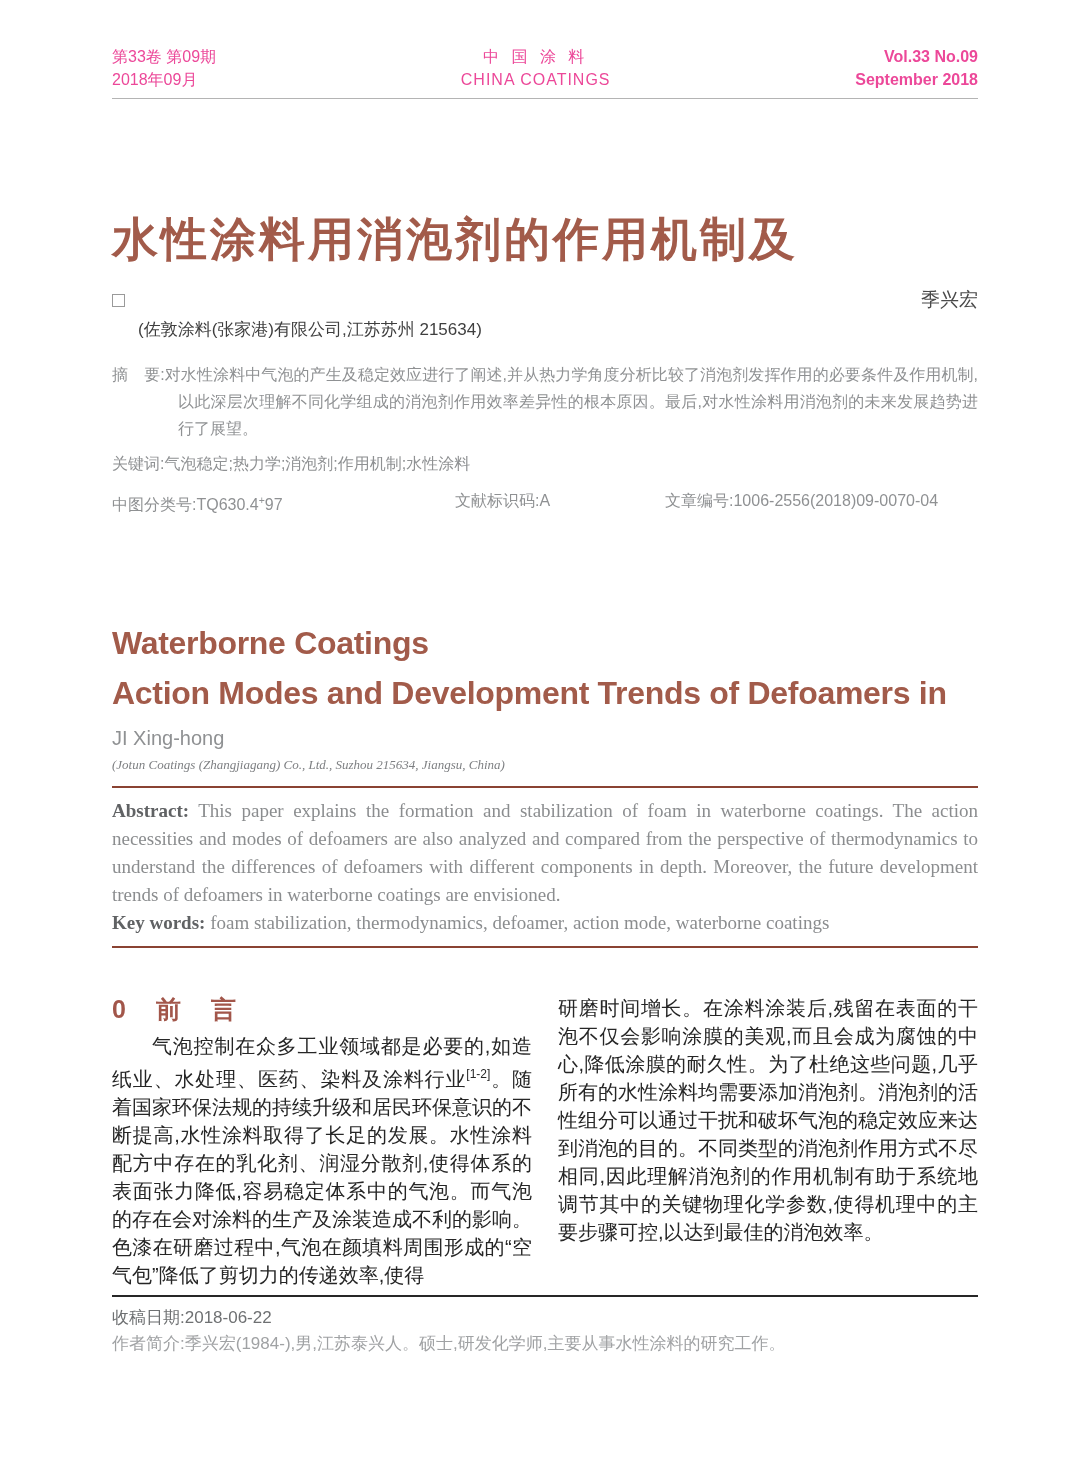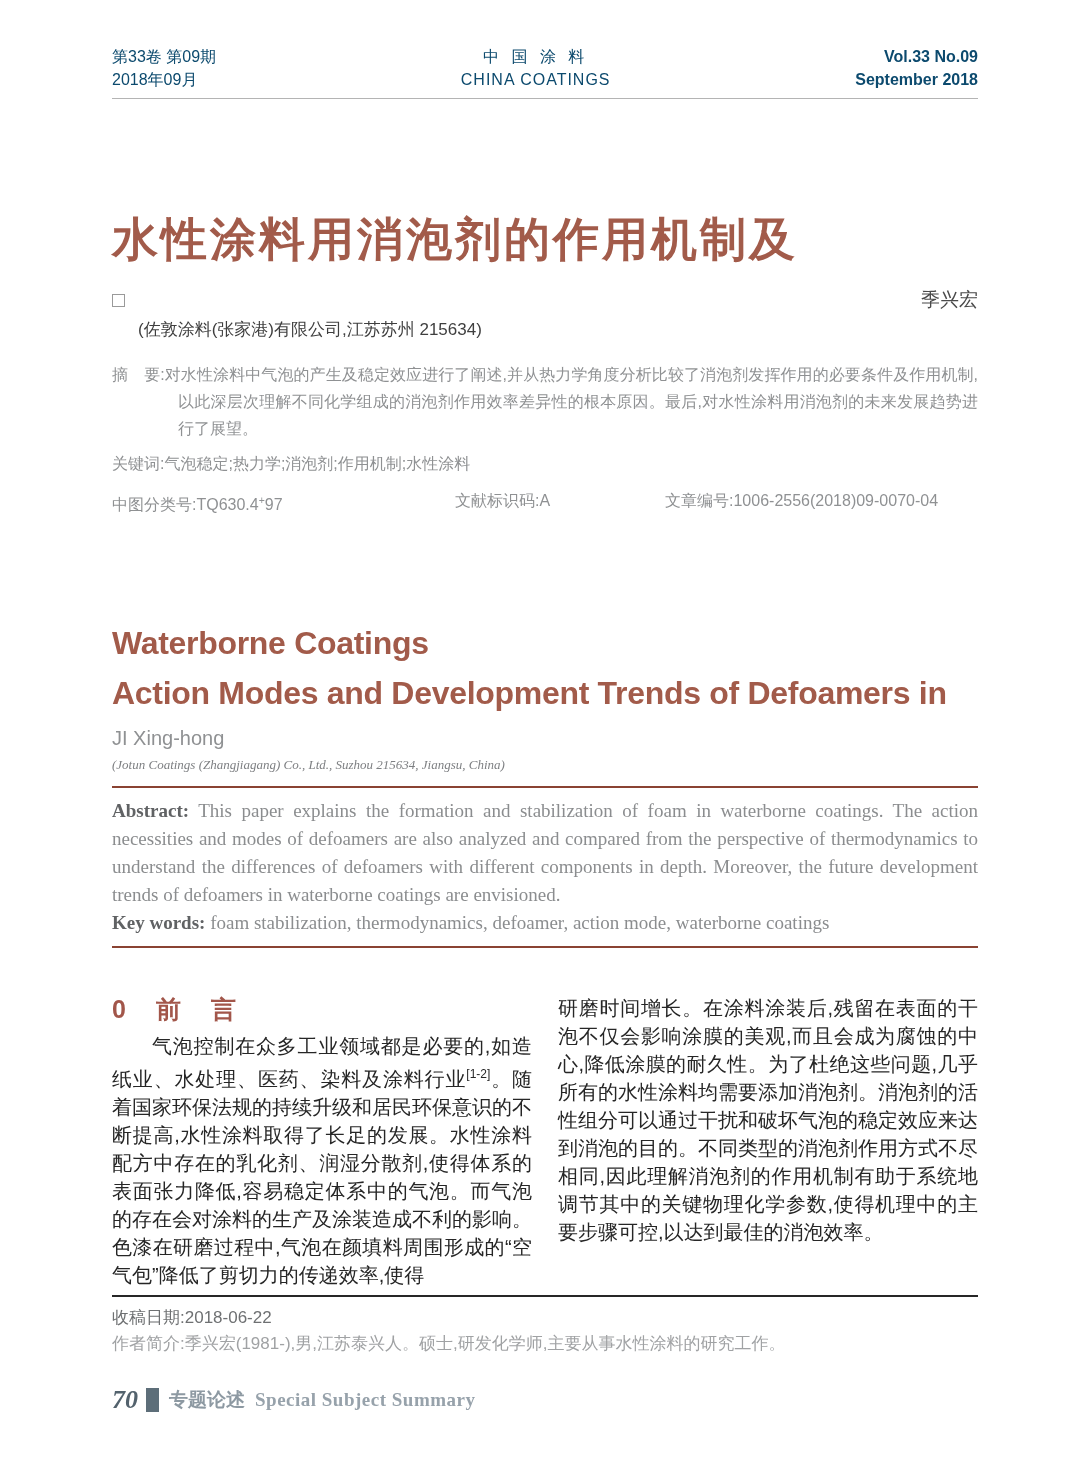--- a/index.html
+++ b/index.html
@@ -2,21 +2,21 @@
 <html><head>
 <meta charset="utf-8">
 <style>
   html,body{margin:0;padding:0;background:#ffffff;}
   .page{position:relative;width:1075px;height:1459px;background:#ffffff;overflow:hidden;
         font-family:"Liberation Sans",sans-serif;color:#2e2e2e;}
   .content{padding:45px 97px 0 112px;}
 
   
   .jheader{display:flex;justify-content:space-between;align-items:flex-start;
-           color:#0c4a6e;font-size:16px;line-height:23px;}
+           color:#ec4899;font-size:16px;line-height:23px;}
   .jheader .col{white-space:nowrap;}
   .jheader .c{text-align:center;letter-spacing:4px;}
   .jheader .c .en{letter-spacing:1px;}
   .jheader .r{text-align:right;font-weight:bold;}
   .header-rule{border:0;border-top:1px solid #b4b4b4;margin:7px 0 0 0;}
   .doi{font-family:"Liberation Serif",serif;color:#3a3a3a;font-size:16px;margin-top:6px;}
 
   
   .title-cn{margin-top:110px;color:#a25b4a;font-weight:bold;font-size:46px;
             line-height:60px;letter-spacing:3px;}
@@ -134,23 +134,17 @@
         </div>
         <p class="cnp indent"><span>气泡控制在众多工业领域都是必要的,如造纸业、水处理、医药、染料及涂料行业</span><sup>[1-2]</sup><span>。随着国家环保法规的持续升级和居民环保意识的不断提高,水性涂料取得了长足的发展。水性涂料配方中存在的乳化剂、润湿分散剂,使得体系的表面张力降低,容易稳定体系中的气泡。而气泡的存在会对涂料的生产及涂装造成不利的影响。色漆在研磨过程中,气泡在颜填料周围形成的“空气包”降低了剪切力的传递效率,使得</span></p>
       </div>
       <div class="col-r">
         <p class="cnp">研磨时间增长。在涂料涂装后,残留在表面的干泡不仅会影响涂膜的美观,而且会成为腐蚀的中心,降低涂膜的耐久性。为了杜绝这些问题,几乎所有的水性涂料均需要添加消泡剂。消泡剂的活性组分可以通过干扰和破坏气泡的稳定效应来达到消泡的目的。不同类型的消泡剂作用方式不尽相同,因此理解消泡剂的作用机制有助于系统地调节其中的关键物理化学参数,使得机理中的主要步骤可控,以达到最佳的消泡效率。</p>
       </div>
     </div>
 
     <hr class="foot-rule">
     <div class="fn1"><span>收稿日期:</span><span>2018-06-22</span></div>
-    <div class="fn2"><span>作者简介:</span><span>季兴宏(1981-),男,江苏泰兴人。硕士,研发化学师,主要从事水性涂料的研究工作。</span></div>
+    <div class="fn2"><span>作者简介:</span><span>季兴宏(1984-),男,江苏泰兴人。硕士,研发化学师,主要从事水性涂料的研究工作。</span></div>
 
   </div>
 
-  <div class="pfooter">
-    <span class="pg">70</span>
-    <span class="bar"></span>
-    <span class="sec-cn">专题论述</span>
-    <span class="sec-en">Special Subject Summary</span>
-  </div>
 </div>
 
 </body></html>

